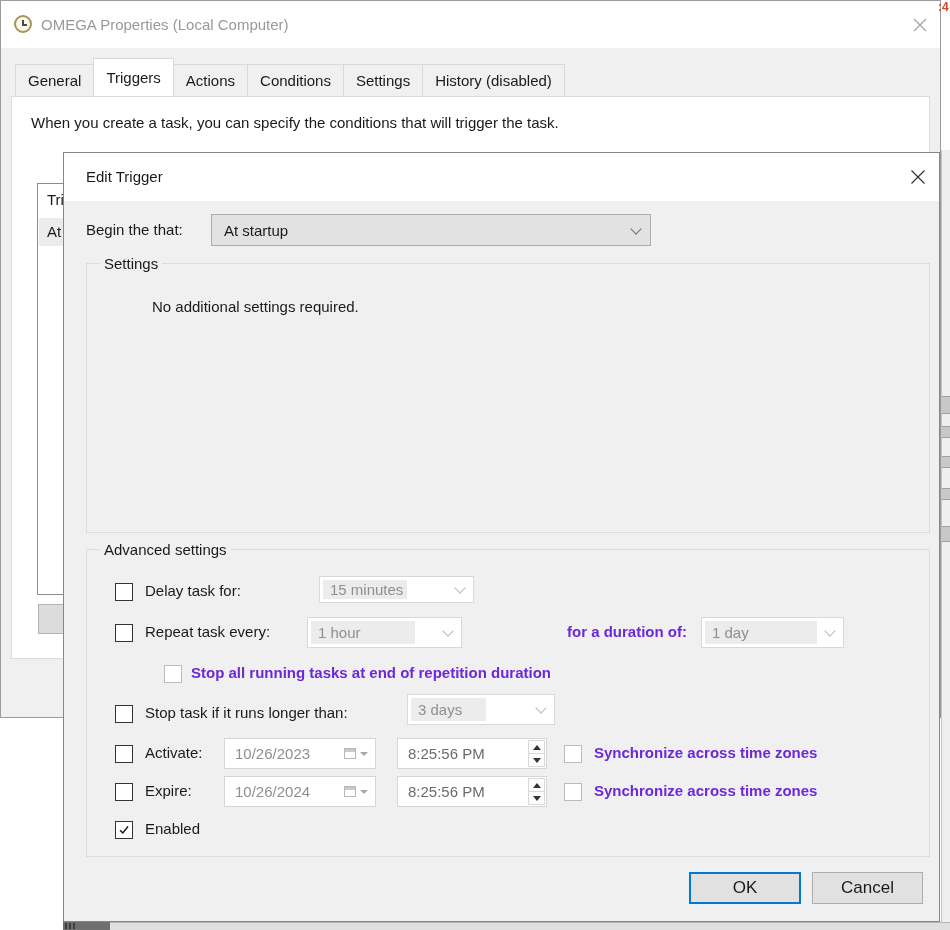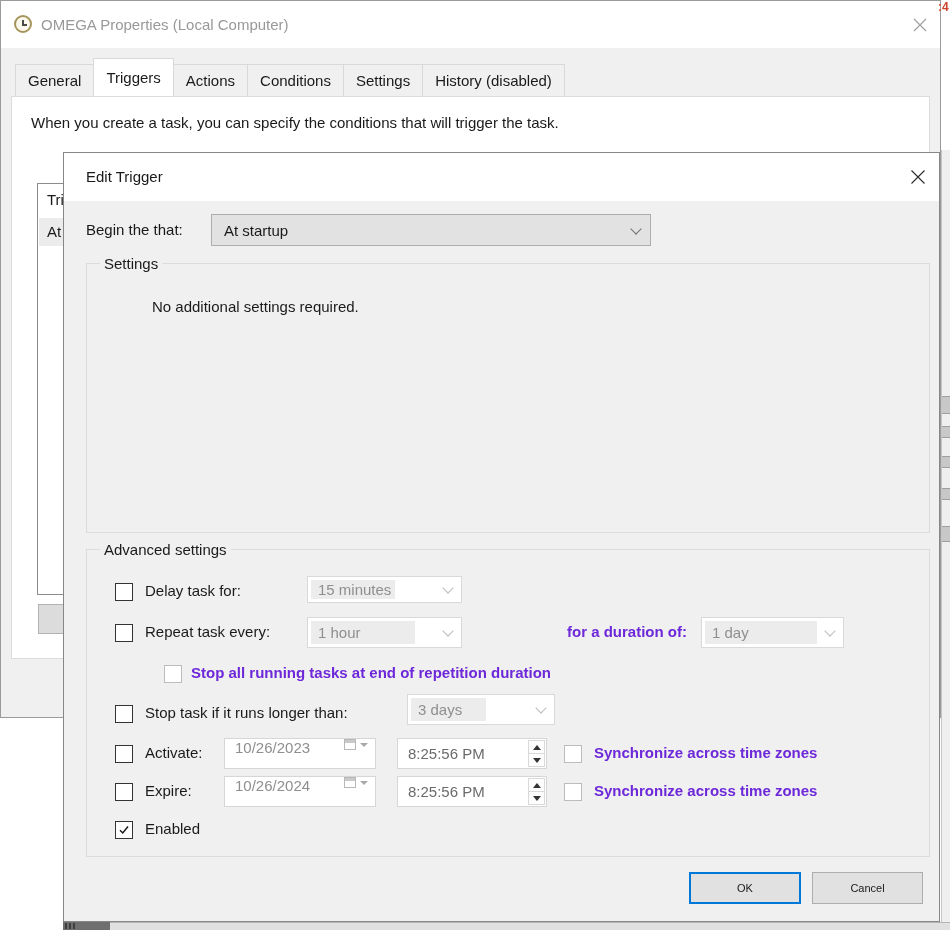--- a/index.html
+++ b/index.html
@@ -50,39 +50,39 @@
   .group-label{position:absolute;top:-10px;left:13px;background:#f0f0f0;padding:0 4px;font-size:15px;height:20px;line-height:20px;white-space:nowrap;}
   
   .combo{background:#e2e2e2;border:1px solid #adadad;box-sizing:border-box;display:flex;align-items:center;justify-content:space-between;padding:0 10px 0 12px;font-size:15px;color:#1a1a1a;}
   .chev{width:7px;height:7px;border-right:1.4px solid #707070;border-bottom:1.4px solid #707070;transform:rotate(45deg);margin-top:-3px;}
   .chev.dis{border-color:#bcbcbc;}
   
   .combo-dis{background:#fff;border:1px solid #d9d9d9;box-sizing:border-box;display:flex;align-items:stretch;}
   .combo-dis .edit{flex:1;margin:3px 0 3px 3px;background:#ececec;color:#8f8f8f;font-size:15px;display:flex;align-items:center;padding-left:7px;white-space:nowrap;overflow:hidden;}
   .combo-dis .chevzone{width:26px;display:flex;align-items:center;justify-content:center;}
   
-  .datefield{background:#fff;border:1px solid #d6d6d6;box-sizing:border-box;display:flex;align-items:flex-start;justify-content:space-between;padding:0 7px 0 10px;}
+  .datefield{background:#fff;border:1px solid #d6d6d6;box-sizing:border-box;display:flex;align-items:center;justify-content:space-between;padding:0 7px 0 10px;}
   .datefield .dval{font-size:15px;color:#8f8f8f;white-space:nowrap;}
   .dicons{display:flex;align-items:center;gap:4px;}
   .calico{width:12px;height:11px;border:1px solid #b8b8b8;box-sizing:border-box;background:linear-gradient(#c9c9c9 0 3px,#fff 3px),linear-gradient(90deg,#e6e6e6 1px,transparent 1px);background-size:100% 100%,4px 100%;}
   .dd-tri{width:0;height:0;border-left:4px solid transparent;border-right:4px solid transparent;border-top:4px solid #a9a9a9;}
   
   .timefield{background:#fff;border:1px solid #d6d6d6;box-sizing:border-box;display:flex;align-items:stretch;justify-content:space-between;}
   .timefield .tval{font-size:15px;color:#6b6b6b;display:flex;align-items:center;padding-left:10px;white-space:nowrap;}
   .spin{width:17px;display:flex;flex-direction:column;margin:1px;}
   .spin-btn{flex:1;background:#fdfdfd;border:1px solid #d9d9d9;box-sizing:border-box;display:flex;align-items:center;justify-content:center;}
   .spin-btn + .spin-btn{border-top:none;}
   .tri-up{width:0;height:0;border-left:4px solid transparent;border-right:4px solid transparent;border-bottom:5px solid #333;}
   .tri-down{width:0;height:0;border-left:4px solid transparent;border-right:4px solid transparent;border-top:5px solid #333;}
   
   .cb{width:16px;height:16px;background:#fff;border:1px solid #333;box-sizing:content-box;display:flex;align-items:center;justify-content:center;}
   .cb.dis{border-color:#bcbcbc;}
   .cb svg{display:block;}
   
-  .btn{background:#e1e1e1;border:1px solid #adadad;box-sizing:border-box;font-size:11px;display:flex;align-items:center;justify-content:center;font-family:inherit;color:#1a1a1a;}
+  .btn{background:#e1e1e1;border:1px solid #adadad;box-sizing:border-box;font-size:17px;display:flex;align-items:center;justify-content:center;font-family:inherit;color:#1a1a1a;}
   .btn.focus{border:2px solid #0078d7;}
 </style>
 </head>
 <body>
 
 <div id="stage">
 
   <div class="abs" id="win">
     <div class="abs" id="win-titlebar">
       <span class="abs clock">
@@ -153,21 +153,21 @@
     <div class="abs group" style="left:22px;top:110px;width:844px;height:270px;">
       <span class="group-label">Settings</span>
       <div class="abs lbl" style="left:18px;top:33px;margin-left:47px;">No additional settings required.</div>
     </div>
 
     <div class="abs group" style="left:22px;top:396px;width:844px;height:308px;">
       <span class="group-label">Advanced settings</span>
 
       <div class="abs cb" style="left:28px;top:33px;"></div>
       <div class="abs lbl" style="left:58px;top:31px;">Delay task for:</div>
-      <div class="abs combo-dis" style="left:220px;top:26px;width:155px;height:27px;gap:40px;">
+      <div class="abs combo-dis" style="left:232px;top:26px;width:155px;height:27px;gap:40px;">
         <span class="edit">15 minutes</span>
         <span class="chevzone">
             <span class="chev dis"></span>
           </span>
       </div>
 
       <div class="abs cb" style="left:28px;top:74px;"></div>
       <div class="abs lbl" style="left:58px;top:72px;">Repeat task every:</div>
       <div class="abs combo-dis" style="left:220px;top:67px;width:155px;height:31px;gap:20px;">
         <span class="edit">1 hour</span>

